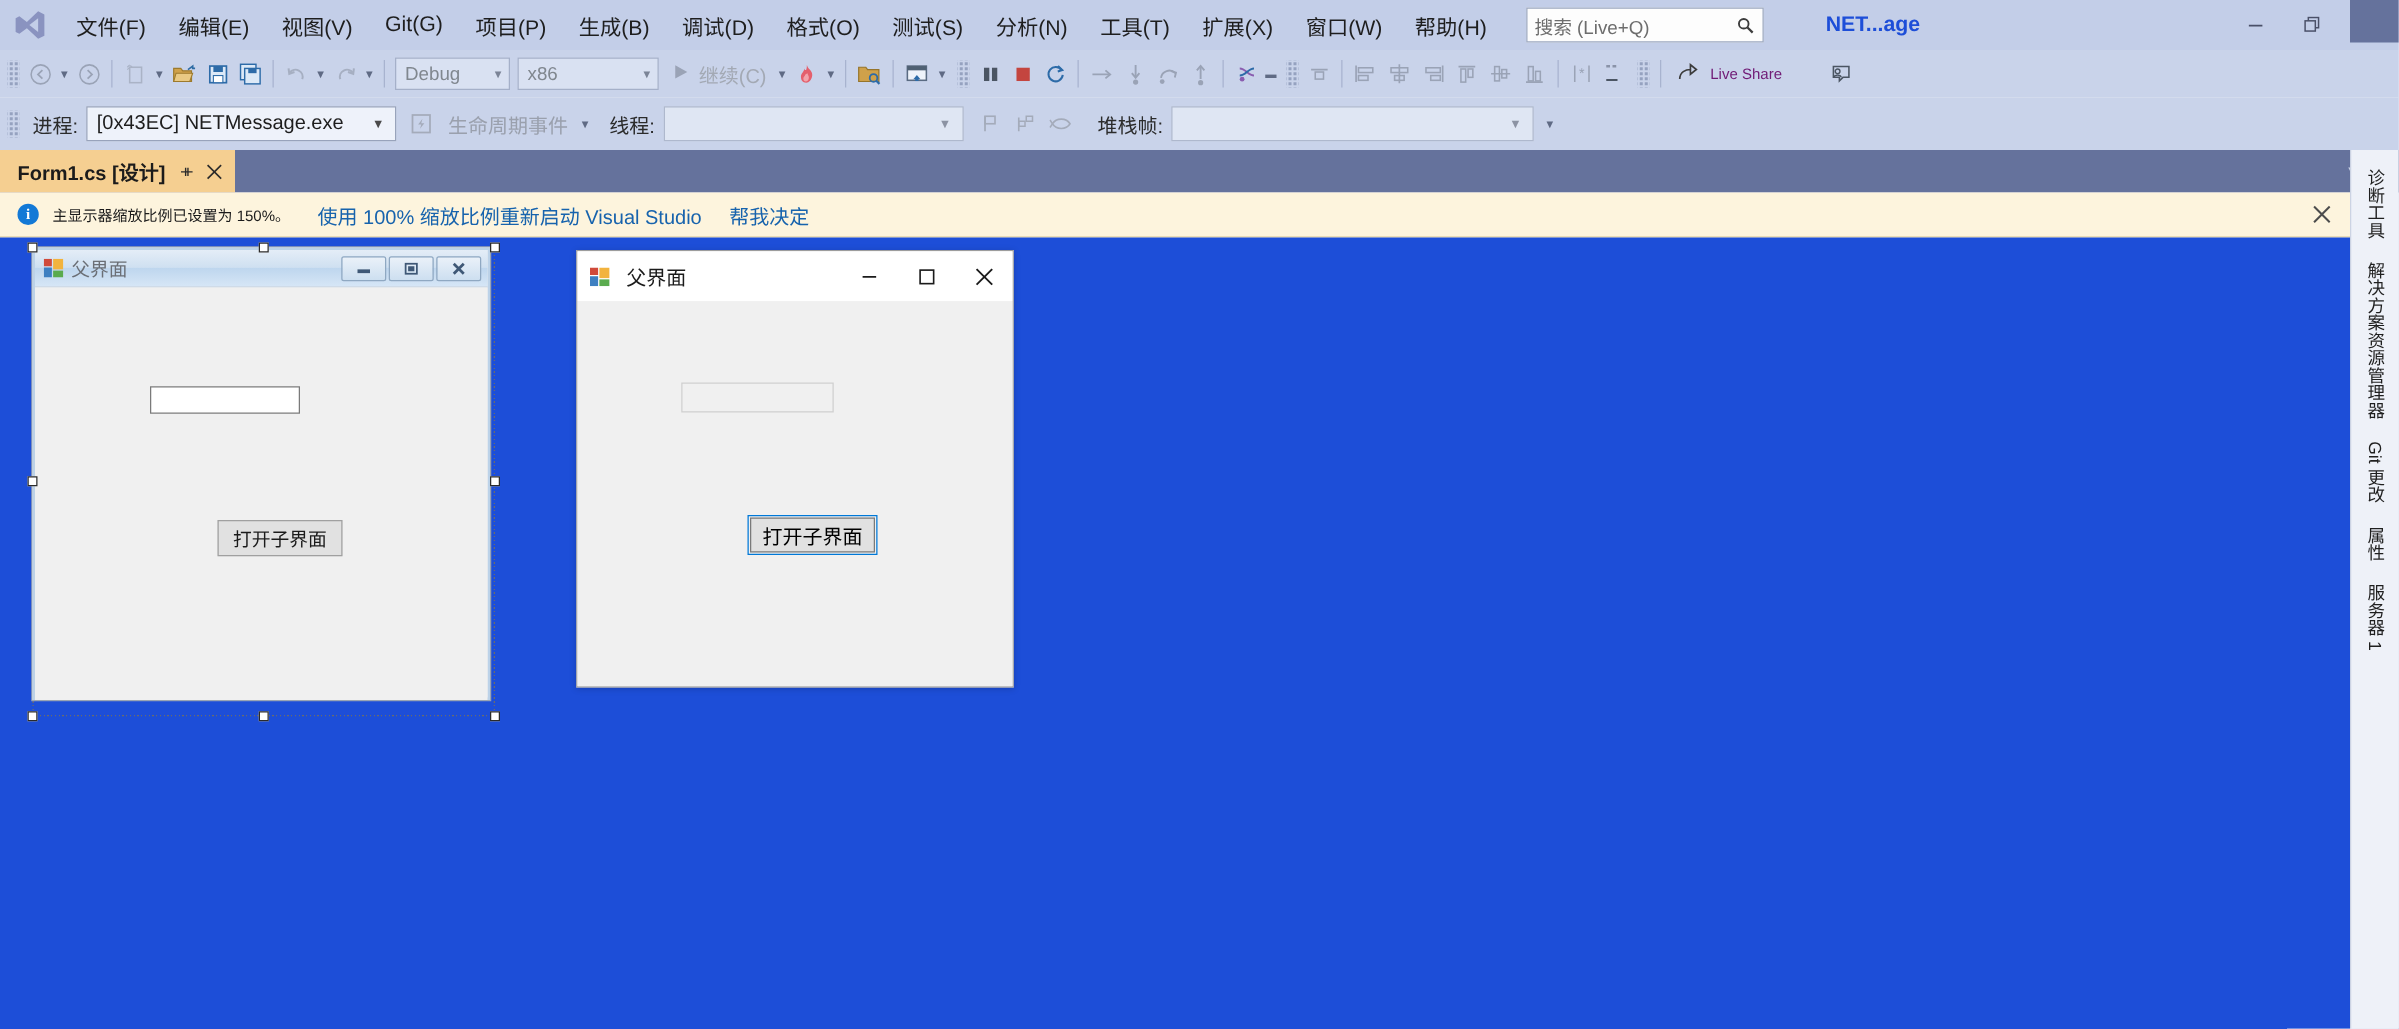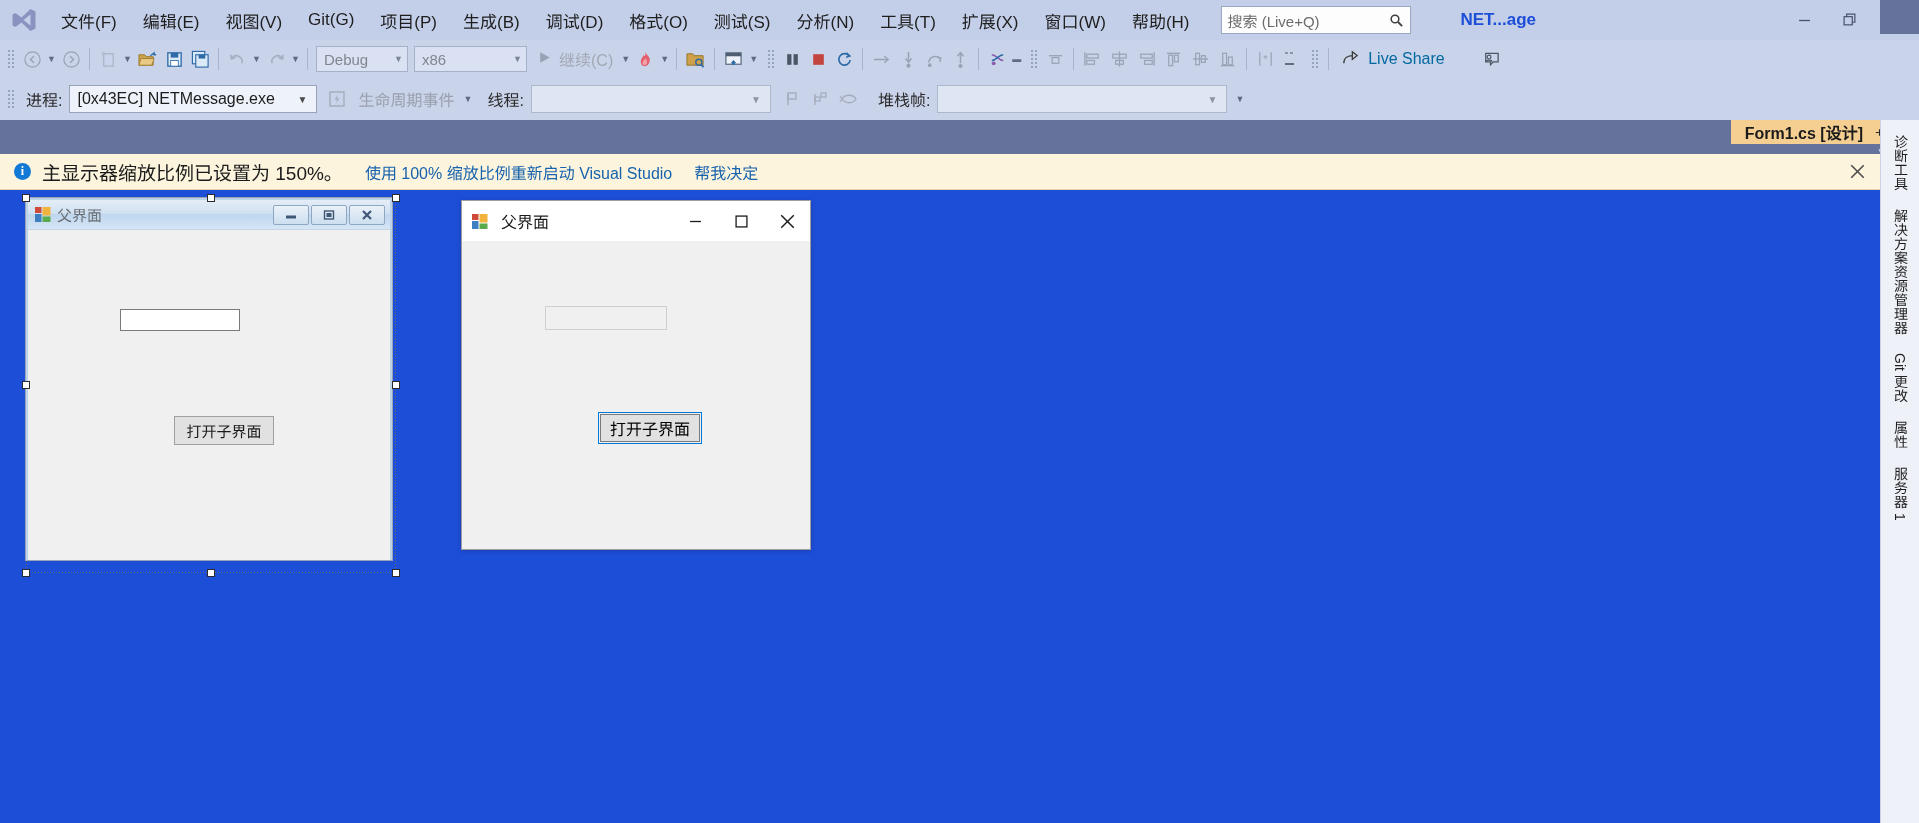--- a/index.html
+++ b/index.html
@@ -81,21 +81,21 @@
     color: #5f6a84; font-size: 9px;
   }
   .tb-combo {
     height: 26px; background: #d9e1f2; border: 1px solid #a5b0c9;
     display: flex; align-items: center; padding: 0 4px 0 7px;
     font-size: 15px; color: #80878f; margin: 0 3px;
   }
   .tb-combo .cbtext { flex: 1; white-space: nowrap; overflow: hidden; }
   .tb-combo .cbarrow { font-size: 9px; color: #7b8497; padding-left: 6px;}
   .tb-text { font-size: 16px; color: #a3a9b4; padding: 0 3px; white-space: nowrap;}
-  #live-share-label { font-size: 16px; color: #0369a1; padding-left: 5px; white-space: nowrap;}
+  #live-share-label { font-size: 12px; color: #701a75; padding-left: 5px; white-space: nowrap;}
 
   
   #proctoolbar {
     position: absolute; top: 78px; left: 0; width: 1919px; height: 42px;
     background: #c9d3ea;
     display: flex; align-items: center;
     font-size: 15px;
   }
   .pt-label { font-size: 16px; color: #2b2b2b; padding: 0 7px; white-space: nowrap;}
   .pt-label.dim { color: #9aa0ad; }
@@ -107,21 +107,21 @@
   .pt-combo.empty { background:#dfe6f3; border-color:#aeb8cd; }
   .pt-combo .cbtext { flex: 1; white-space: nowrap; overflow: hidden; }
   .pt-combo .cbarrow { font-size: 10px; color: #4a4a4a; padding: 0 5px; }
   .pt-combo.empty .cbarrow { color: #8c93a3; }
   .pt-icon { width: 28px; height: 28px; display:flex; align-items:center; justify-content:center; color:#99a1b2;}
 
   
   #tabstrip {
     position: absolute; top: 120px; left: 0; width: 1919px; height: 34px;
     background: #65729c;
-    display: flex; align-items: flex-end; flex-direction: column;
+    display: flex; align-items: flex-end;
   }
   #tab-form1 {
     height: 34px; background: #f5cf91;
     display: flex; align-items: center;
     padding: 0 10px 0 14px; gap: 10px;
   }
   #tab-label { font-size: 16px; font-weight: bold; color: #1b1b1b; white-space: nowrap;}
   .tab-icon { color:#2a2a2a; font-size: 14px; display:flex; align-items:center;}
   #tabstrip-right {
     margin-left: auto; display: flex; align-items: center; height: 34px; padding-right: 6px; gap: 10px;
@@ -135,21 +135,21 @@
     display: flex; align-items: center; gap: 0;
   }
   #notify-info-icon {
     width: 17px; height: 17px; border-radius: 50%;
     background: #1379d6; color: #fff;
     font-size: 12px; font-weight: bold;
     display: flex; align-items: center; justify-content: center;
     margin-left: 14px; flex: none;
     font-family: "Liberation Serif", serif;
   }
-  #notify-text { font-size: 19px; color: #1b1b1b; margin-left: 11px; white-space: nowrap;}
+  #notify-text { font-size: 12px; color: #1b1b1b; margin-left: 11px; white-space: nowrap;}
   .notify-link { font-size: 16px; color: #1763ad; margin-left: 22px; white-space: nowrap; text-decoration: none;}
   #notify-close {
     margin-left: auto; margin-right: 12px;
     color: #4c4c4c; font-size: 17px;
     width: 22px; height: 22px; display:flex; align-items:center; justify-content:center;
   }
 
   
   #designer {
     position: absolute; top: 190px; left: 0; width: 1880px; height: 633px;

